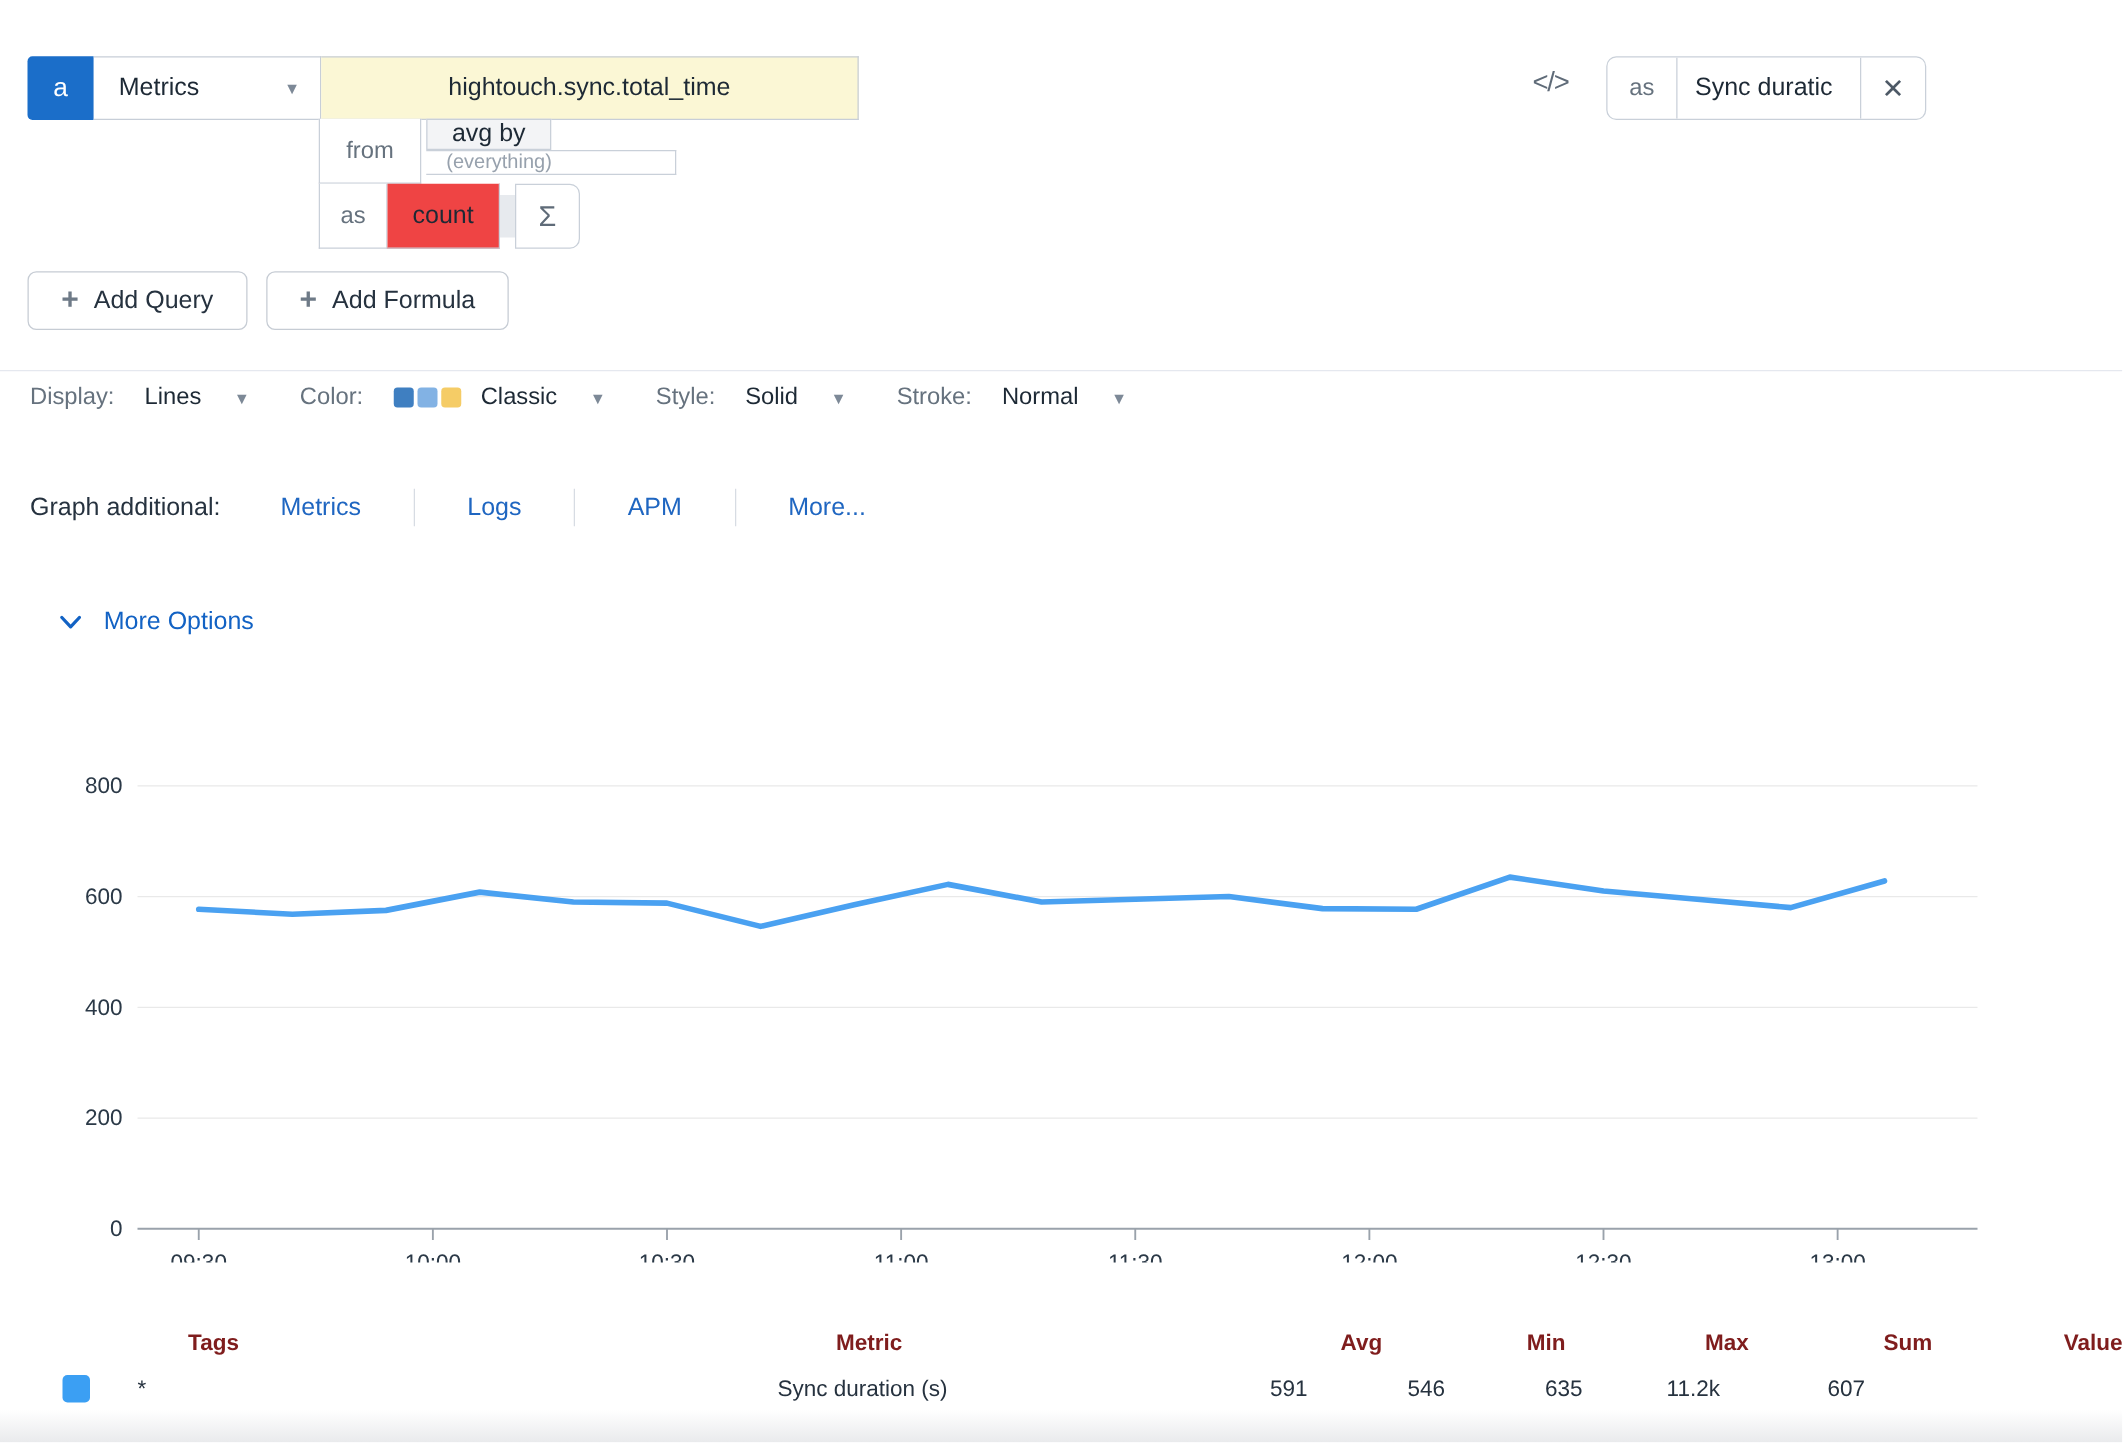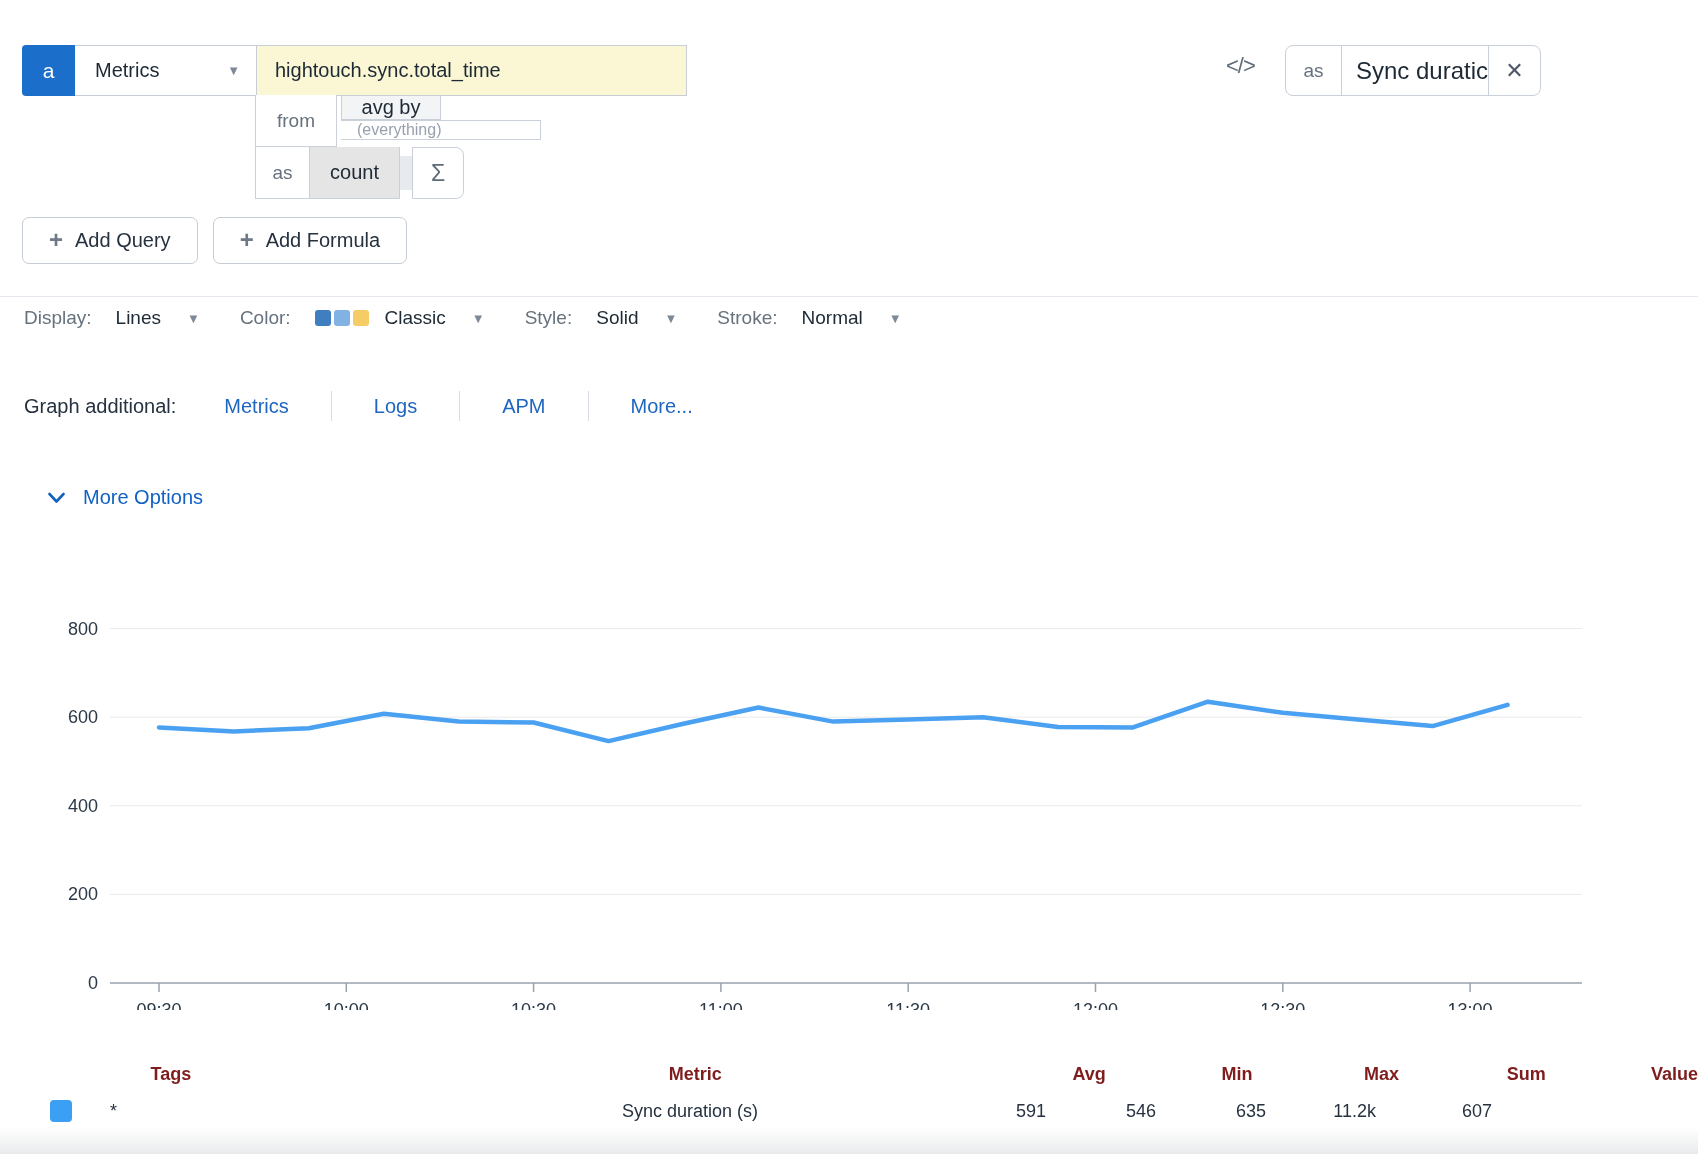--- a/index.html
+++ b/index.html
@@ -18,21 +18,21 @@
     border-radius:4px 0 0 4px;
   }
   .metrics-select {
     width:182px; background:#fff; border:1px solid #c7ced8; border-left:none;
     display:flex; align-items:center; justify-content:space-between;
     padding:0 16px 0 20px; font-size:20px; color:#1d2935; cursor:pointer;
   }
   .caret { color:#7d8997; font-size:13px; }
   .metric-input {
     width:430px; background:#fbf7d5; border:1px solid #c7ced8; border-left:none;
-    display:flex; align-items:center; padding:0 18px; font-size:20px; color:#1d2935;
+    display:flex; align-items:center; padding:0 18px; font-size:20px; color:#1d2935;justify-content:center;
   }
 
   .row2 { top:95px; left:255px; height:52px; }
   .cell-label {
     background:#fff; border:1px solid #c9d0d9; color:#66727e; font-size:19px;
     display:flex; align-items:center; justify-content:center;
   }
   .from-label { width:82px; border-top:none; }
   .from-field {
     width:525px; background:#fff; border:1px solid #c9d0d9; border-left:none; border-top:none;
@@ -50,21 +50,21 @@
     font-size:20px; color:#1d2935; cursor:pointer;
   }
   .group-field {
     width:200px; background:#fff; border:1px solid #c9d0d9; border-left:none;
     display:flex; align-items:center; padding:0 16px; font-size:16px; color:#97a1ad;
   }
 
   .row3 { top:147px; left:255px; height:52px; }
   .as-label { width:55px; border-top:none; }
   .count-cell {
-    width:90px; background:#e5e5e5; border:1px solid #c9d0d9; border-left:none; border-top:none;
+    width:90px; background:#ef4444; border:1px solid #c9d0d9; border-left:none; border-top:none;
     display:flex; align-items:center; justify-content:center; font-size:20px; color:#1d2935; cursor:pointer;
   }
   .connector { width:12px; background:#e7eaee; align-self:center; height:34px; }
   .sigma-btn {
     width:52px; background:#fff; border:1px solid #c9d0d9; border-radius:0 8px 8px 0;
     display:flex; align-items:center; justify-content:center; font-size:23px; color:#5f6b78; cursor:pointer;
   }
 
   
   .code-icon {
@@ -75,21 +75,21 @@
     position:absolute; top:45px; left:1285px; height:51px; width:256px;
     border:1px solid #c9d0d9; border-radius:8px; display:flex; align-items:stretch;
     background:#fff; overflow:hidden;
   }
   .alias-as {
     width:56px; display:flex; align-items:center; justify-content:center;
     color:#66727e; font-size:19px; border-right:1px solid #c9d0d9;
   }
   .alias-value {
     flex:1; display:flex; align-items:center; padding:0 2px 0 14px;
-    font-size:24px; color:#1d2935; white-space:nowrap; overflow:hidden;
+    font-size:20px; color:#1d2935; white-space:nowrap; overflow:hidden;
   }
   .alias-close {
     width:52px; display:flex; align-items:center; justify-content:center;
     border-left:1px solid #c9d0d9; color:#4d5966; font-size:22px; cursor:pointer;
   }
 
   
   .add-btns { position:absolute; top:217px; left:22px; display:flex; gap:15px; }
   .add-btn {
     height:47px; border:1px solid #c6ccd4; border-radius:7px; background:#fff;

